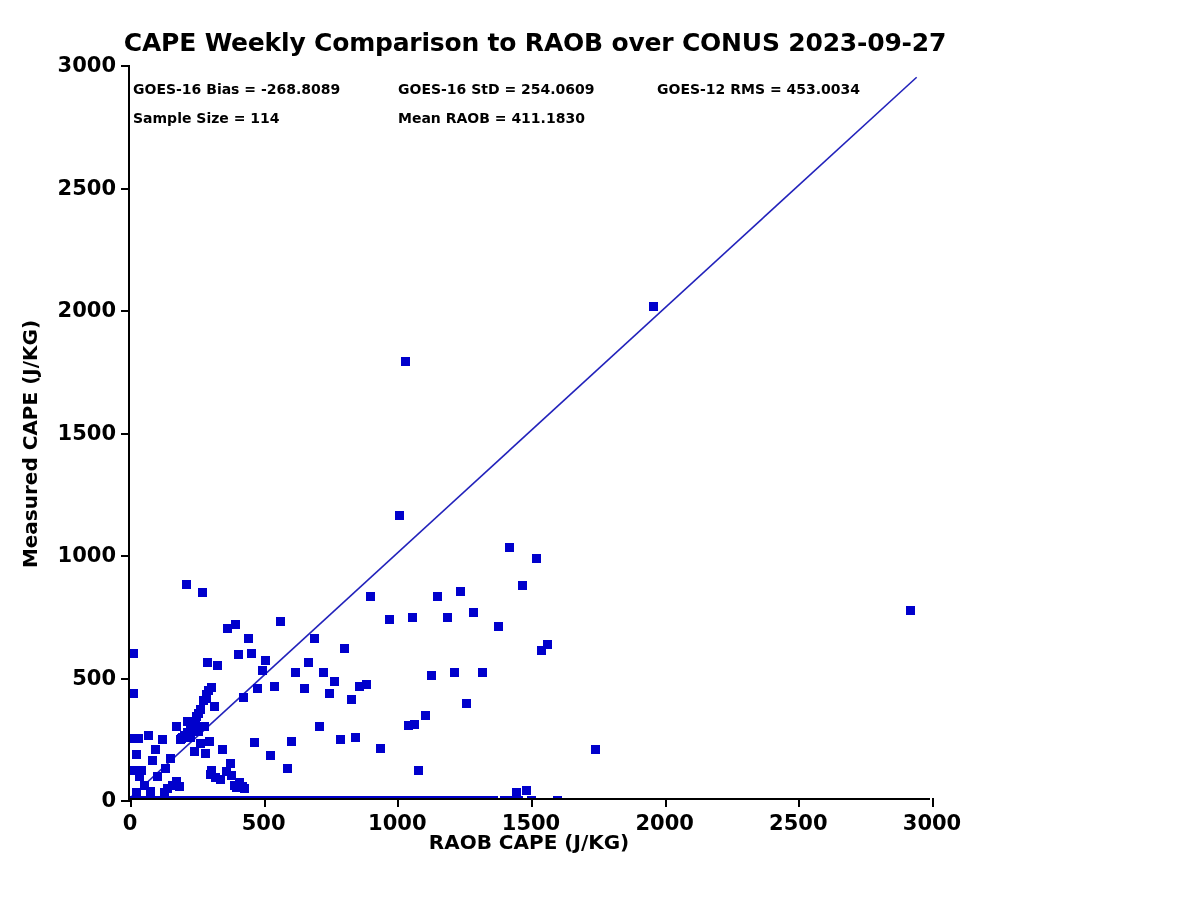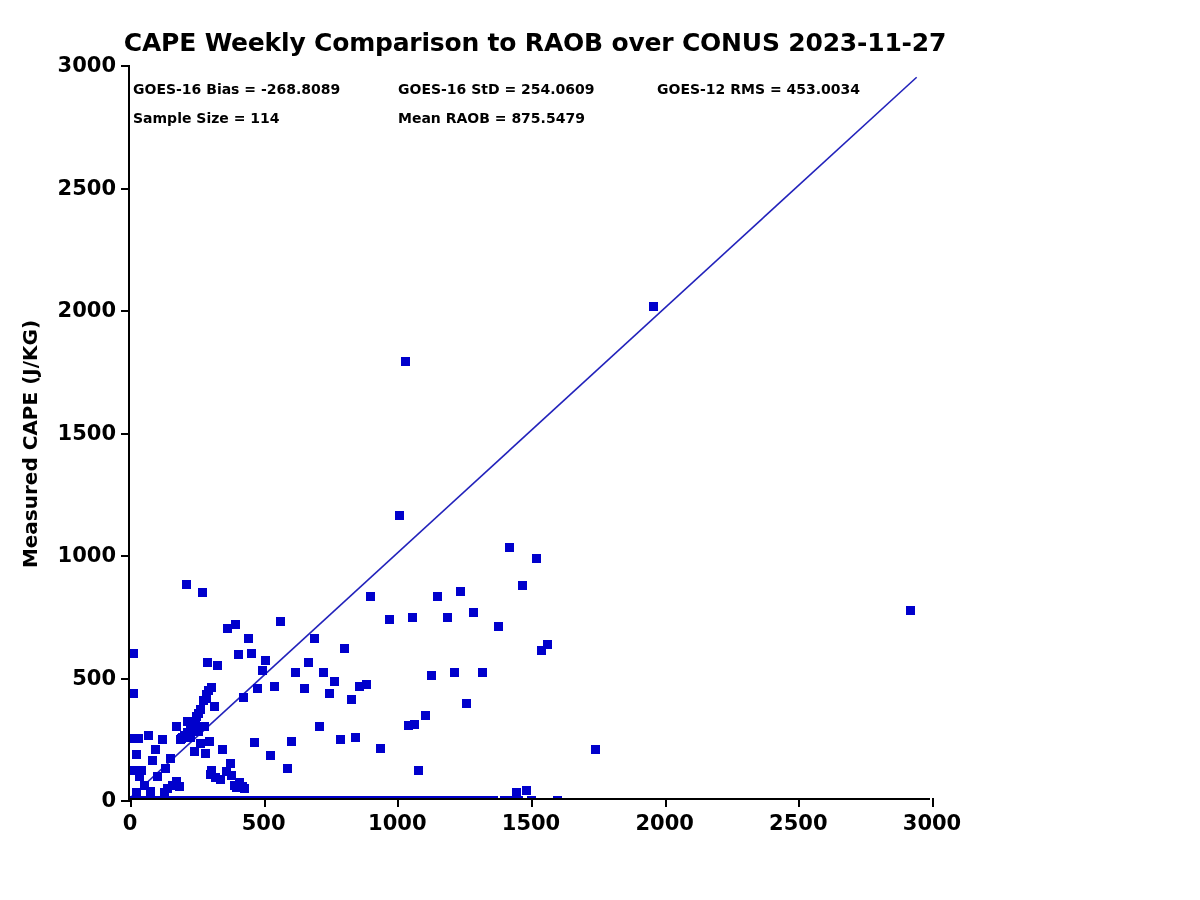--- a/index.html
+++ b/index.html
@@ -43,27 +43,27 @@
     border:1.5px solid #000;background:#fff;box-sizing:border-box;}
   .legend-swatch{position:absolute;left:36px;top:11px;width:11px;height:11px;background:#0000cc;}
   .legend-label{position:absolute;left:63px;top:8px;font-size:13px;font-weight:bold;color:#000;
     letter-spacing:0.5px;}
 </style>
 </head>
 <body>
 
 <div id="root">
 
-  <div class="chart-title">CAPE Weekly Comparison to RAOB over CONUS 2023-11-27</div>
+  <div class="chart-title">CAPE Weekly Comparison to RAOB over CONUS 2023-09-27</div>
 
   <div class="stat" style="left:133px;top:81px;">GOES-16 Bias = -268.8089</div>
   <div class="stat" style="left:398px;top:81px;">GOES-16 StD = 254.0609</div>
   <div class="stat" style="left:657px;top:81px;">GOES-12 RMS = 453.0034</div>
   <div class="stat" style="left:133px;top:110px;">Sample Size = 114</div>
-  <div class="stat" style="left:398px;top:110px;">Mean RAOB = 875.5479</div>
+  <div class="stat" style="left:398px;top:110px;">Mean RAOB = 411.1830</div>
 
 
   <div class="plot-frame">
     <div class="plot-area" id="plot-area">
       <svg class="one2one" id="refline" viewBox="0 0 802 735" preserveAspectRatio="none">
           <line x1="0" y1="735" x2="788.6333333333333" y2="12.25" stroke="#2222bb" stroke-width="1.6"></line>
         </svg>
     <div class="pt" style="left: 2.67333px; top: 735px; background: rgb(0, 0, 204);"></div>
         <div class="pt" style="left: 3.208px; top: 628.425px; background: rgb(0, 0, 204);"></div>
         <div class="pt" style="left: 3.74267px; top: 588px; background: rgb(0, 0, 204);"></div>
@@ -346,15 +346,16 @@
         <div class="xtlabel" style="left: 401px;">1500</div>
         <div class="xtick" style="left: 534.667px;"></div>
         <div class="xtlabel" style="left: 534.667px;">2000</div>
         <div class="xtick" style="left: 668.333px;"></div>
         <div class="xtlabel" style="left: 668.333px;">2500</div>
         <div class="xtick" style="left: 802px;"></div>
         <div class="xtlabel" style="left: 802px;">3000</div>
       </div>
   </div>
 
+  <div class="xaxis-title">RAOB CAPE (J/KG)</div>
   <div class="yaxis-title">Measured CAPE (J/KG)</div>
 
 </div>
 
 </body></html>

